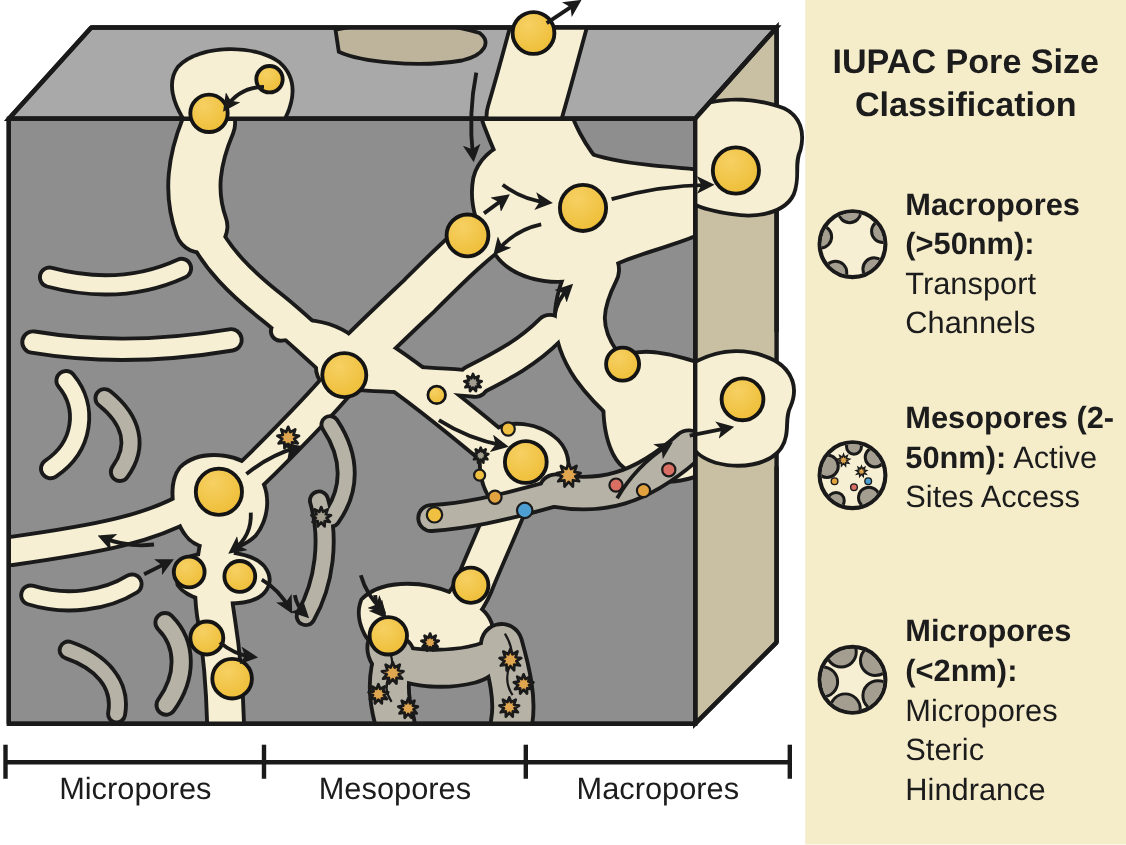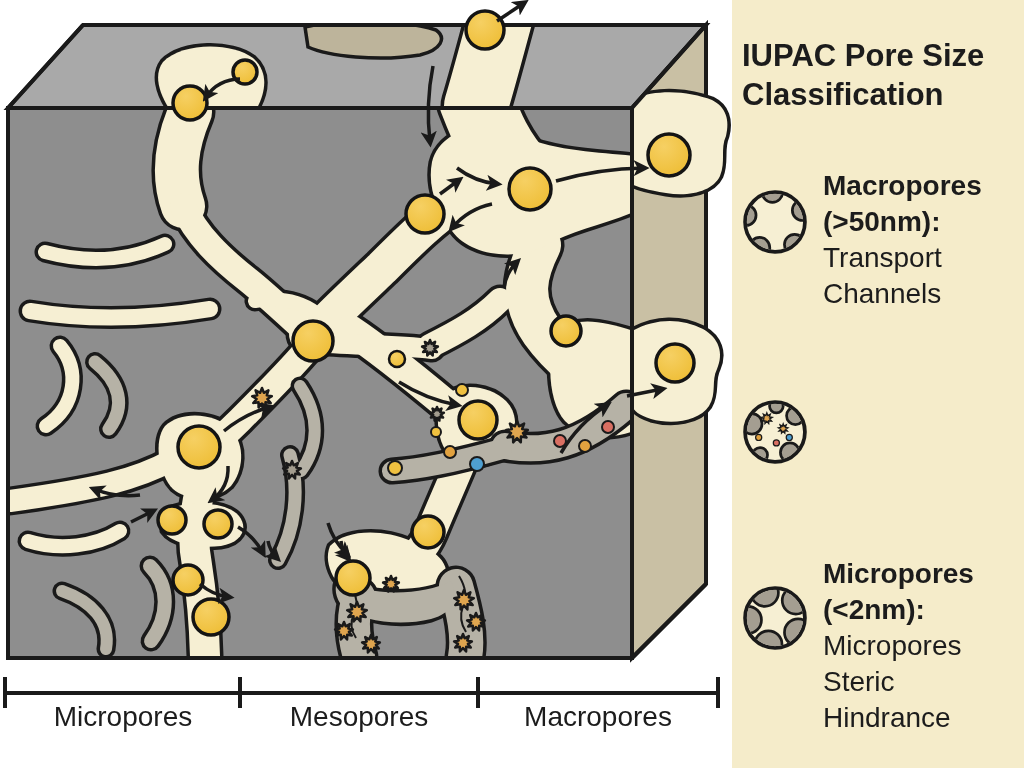--- a/index.html
+++ b/index.html
@@ -1,21 +1,21 @@
 <!DOCTYPE html>
 <html><head>
 <meta charset="utf-8">
 <style>
   html,body{margin:0;padding:0;}
   .stage{position:relative;width:1024px;height:768px;background:#ffffff;overflow:hidden;
          font-family:"Liberation Sans",sans-serif;color:#1c1c1c;}
   .scene{position:absolute;left:0;top:0;}
   
   .panel{position:absolute;left:732px;top:0;width:292px;height:768px;background:#f5ecca;}
-  .panel-title{margin:36px auto 0;width:272px;text-align:left;
+  .panel-title{margin:36px auto 0;width:272px;text-align:center;
                font-size:31px;line-height:39px;font-weight:bold;}
   .entry{position:absolute;left:0;width:100%;}
   .e1{top:168px}.e2{top:362px}.e3{top:556px}
   .licon{position:absolute;left:9px;width:68px;height:68px;}
   .e1 .licon{top:20px}.e2 .licon{top:36px}.e3 .licon{top:28px}
   .etext{margin-left:91px;width:198px;font-size:28px;line-height:36px;}
   .etext .b{font-weight:bold;}
   
   .axis-label{position:absolute;top:700px;width:240px;text-align:center;
               font-size:28px;line-height:33px;}
@@ -280,20 +280,25 @@
             <circle cx="72" cy="80" r="14" fill="#a49e91" stroke="#1a1a1a" stroke-width="4"></circle>
             <circle cx="28" cy="84" r="11" fill="#a49e91" stroke="#1a1a1a" stroke-width="4"></circle>
             <circle cx="52" cy="12" r="10" fill="#a49e91" stroke="#1a1a1a" stroke-width="4"></circle>
             <path d="M38.0,22.0L39.5,25.9L43.1,23.9L41.8,27.8L45.9,28.6L42.3,30.8L44.9,34.0L40.8,33.4L40.7,37.5L38.0,34.4L35.3,37.5L35.2,33.4L31.1,34.0L33.7,30.8L30.1,28.6L34.2,27.8L32.9,23.9L36.5,25.9Z" fill="#dfa54f" stroke="#1a1a1a" stroke-width="2"></path>
             <path d="M62.0,38.0L63.3,41.4L66.5,39.6L65.3,43.1L68.9,43.8L65.8,45.7L68.1,48.5L64.5,47.9L64.4,51.6L62.0,48.9L59.6,51.6L59.5,47.9L55.9,48.5L58.2,45.7L55.1,43.8L58.7,43.1L57.5,39.6L60.7,41.4Z" fill="#dfa54f" stroke="#1a1a1a" stroke-width="2"></path>
             <circle cx="26" cy="58" r="4.5" fill="#e2a23f" stroke="#1a1a1a" stroke-width="1.8"></circle>
             <circle cx="52" cy="66" r="4.5" fill="#d96f62" stroke="#1a1a1a" stroke-width="1.8"></circle>
             <circle cx="71" cy="58" r="4.5" fill="#4e9fd1" stroke="#1a1a1a" stroke-width="1.8"></circle>
           </g>
         </svg>
+      <div class="etext">
+        <span class="b">Mesopores</span>
+        <span class="b">(2-50nm):</span>
+        <span>Active Sites Access</span>
+      </div>
     </div>
 
     <div class="entry e3">
       <svg class="licon" viewBox="0 0 100 100">
           <circle cx="50" cy="50" r="44" fill="#f6efd3" stroke="#1a1a1a" stroke-width="5.5"></circle>
           <defs>
             <clipPath id="clip-micro">
               <circle cx="50" cy="50" r="41.5"></circle>
             </clipPath>
           </defs>

